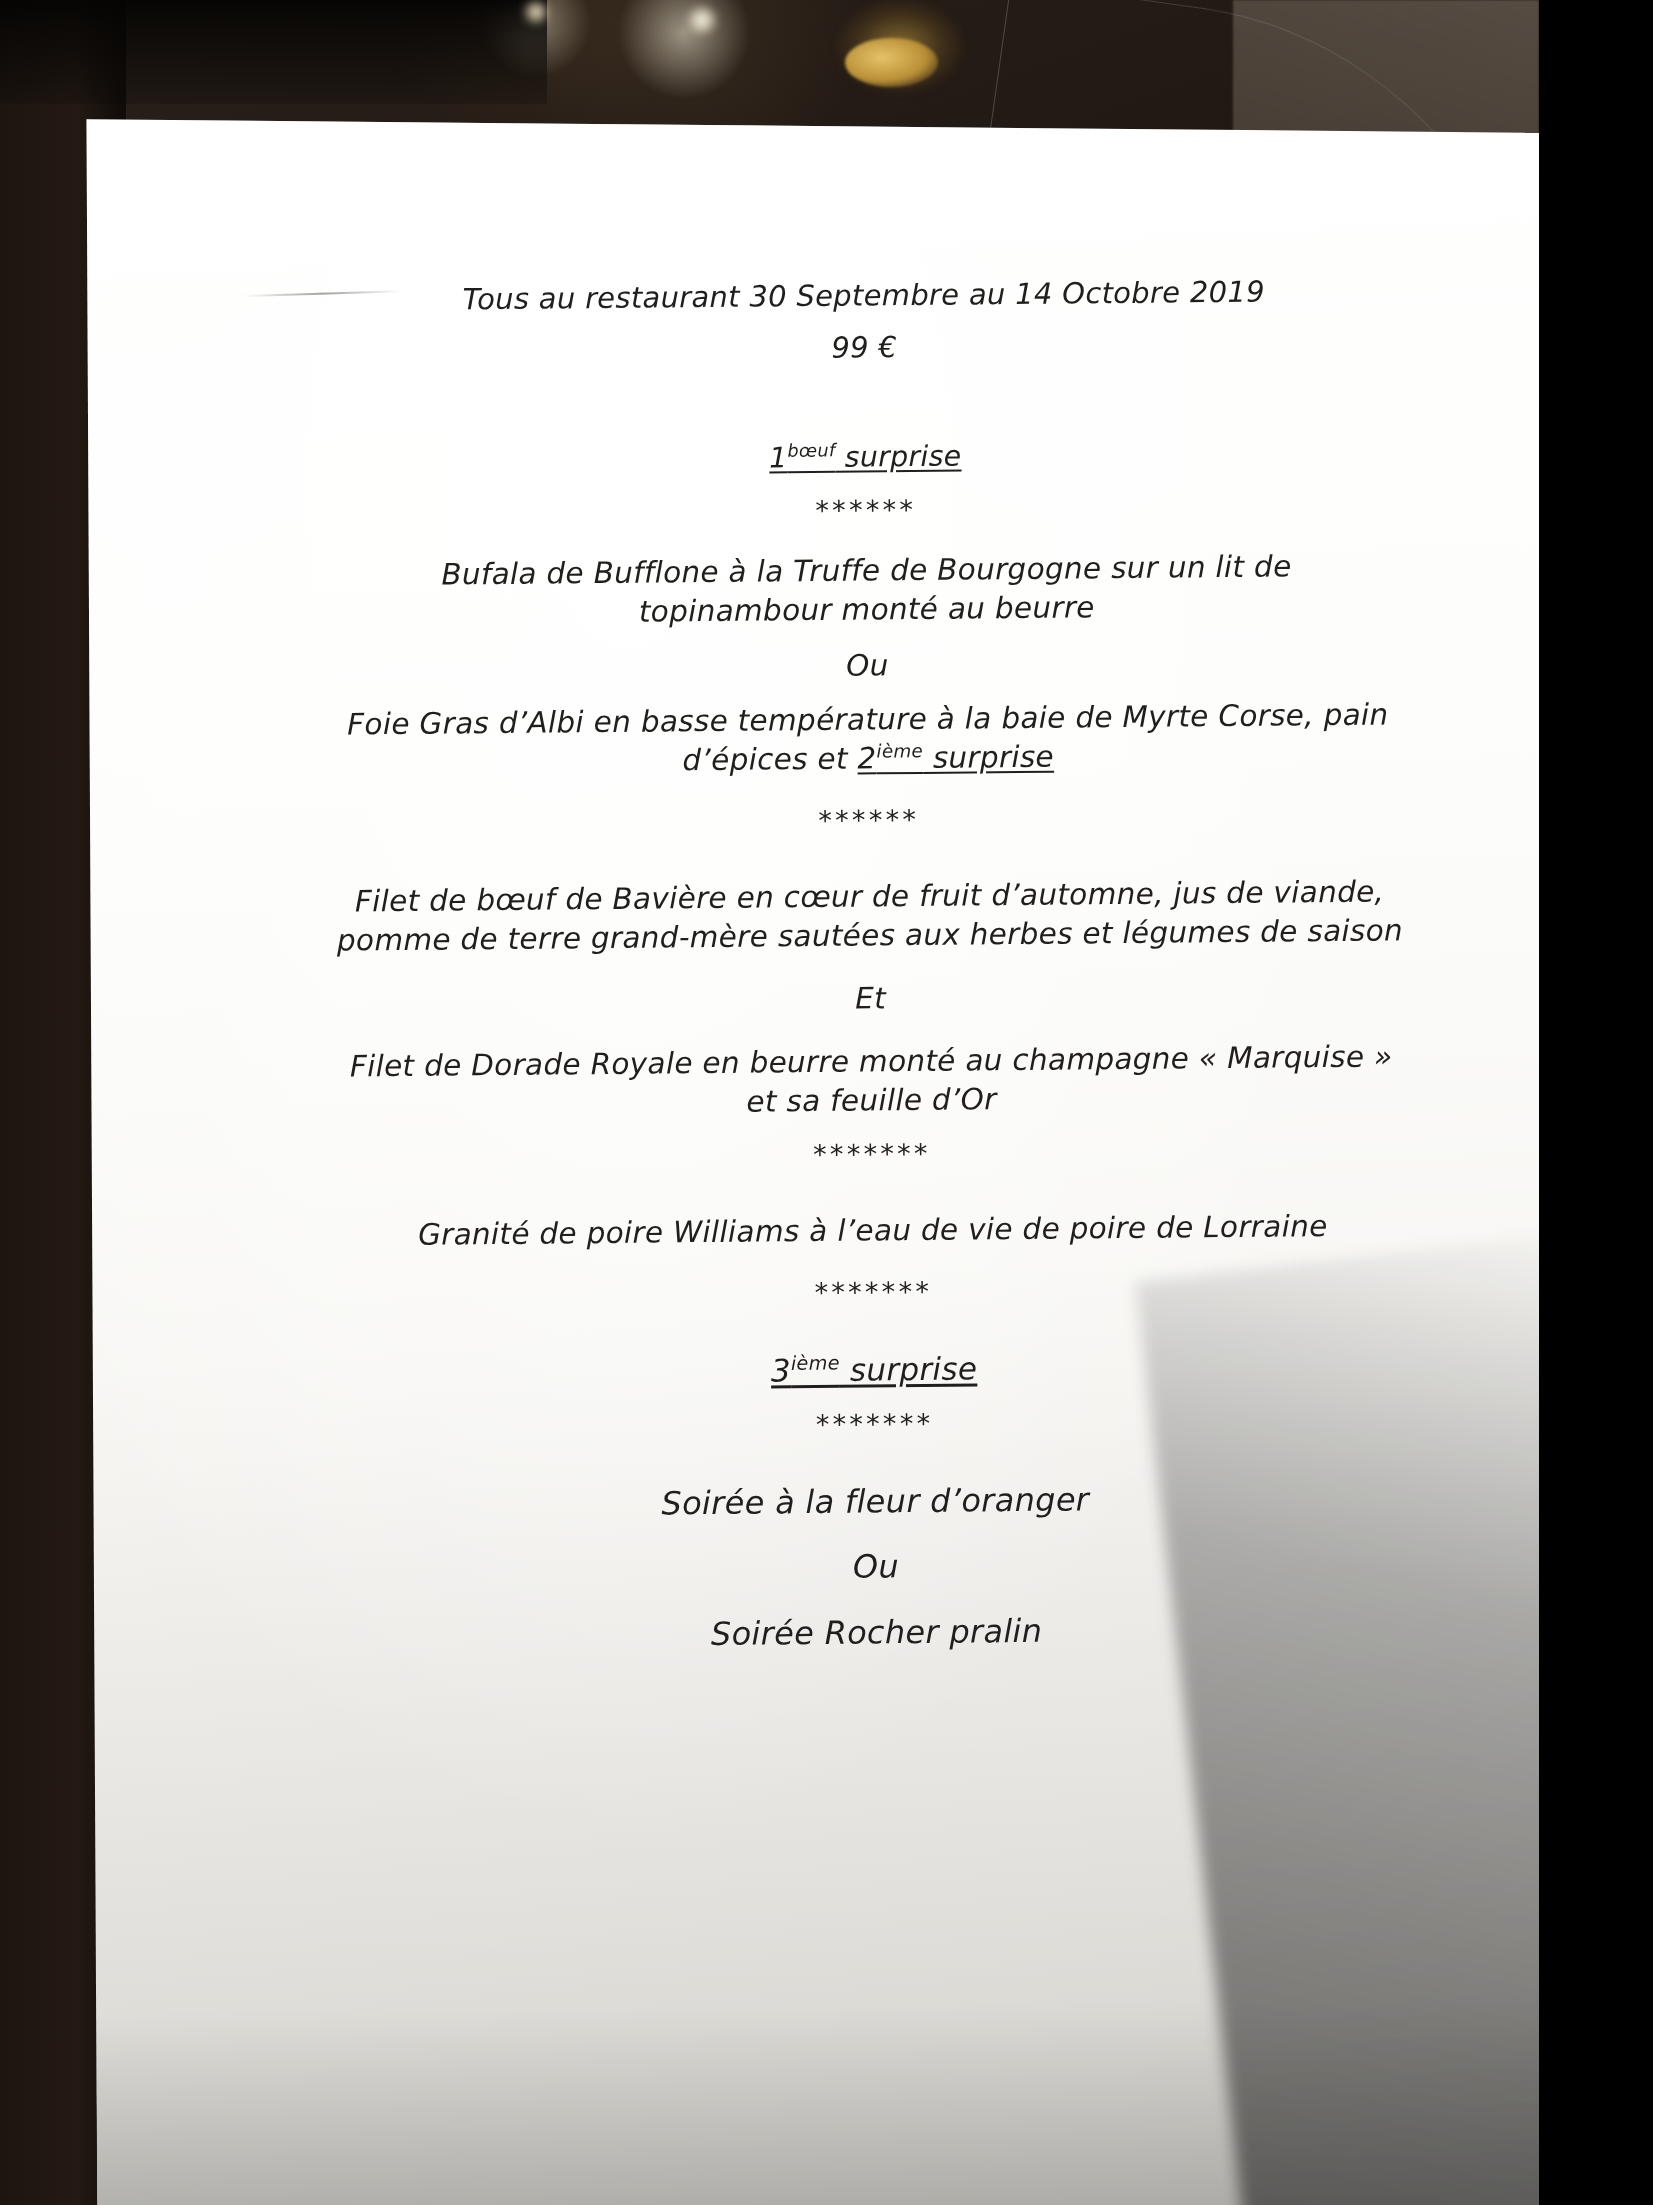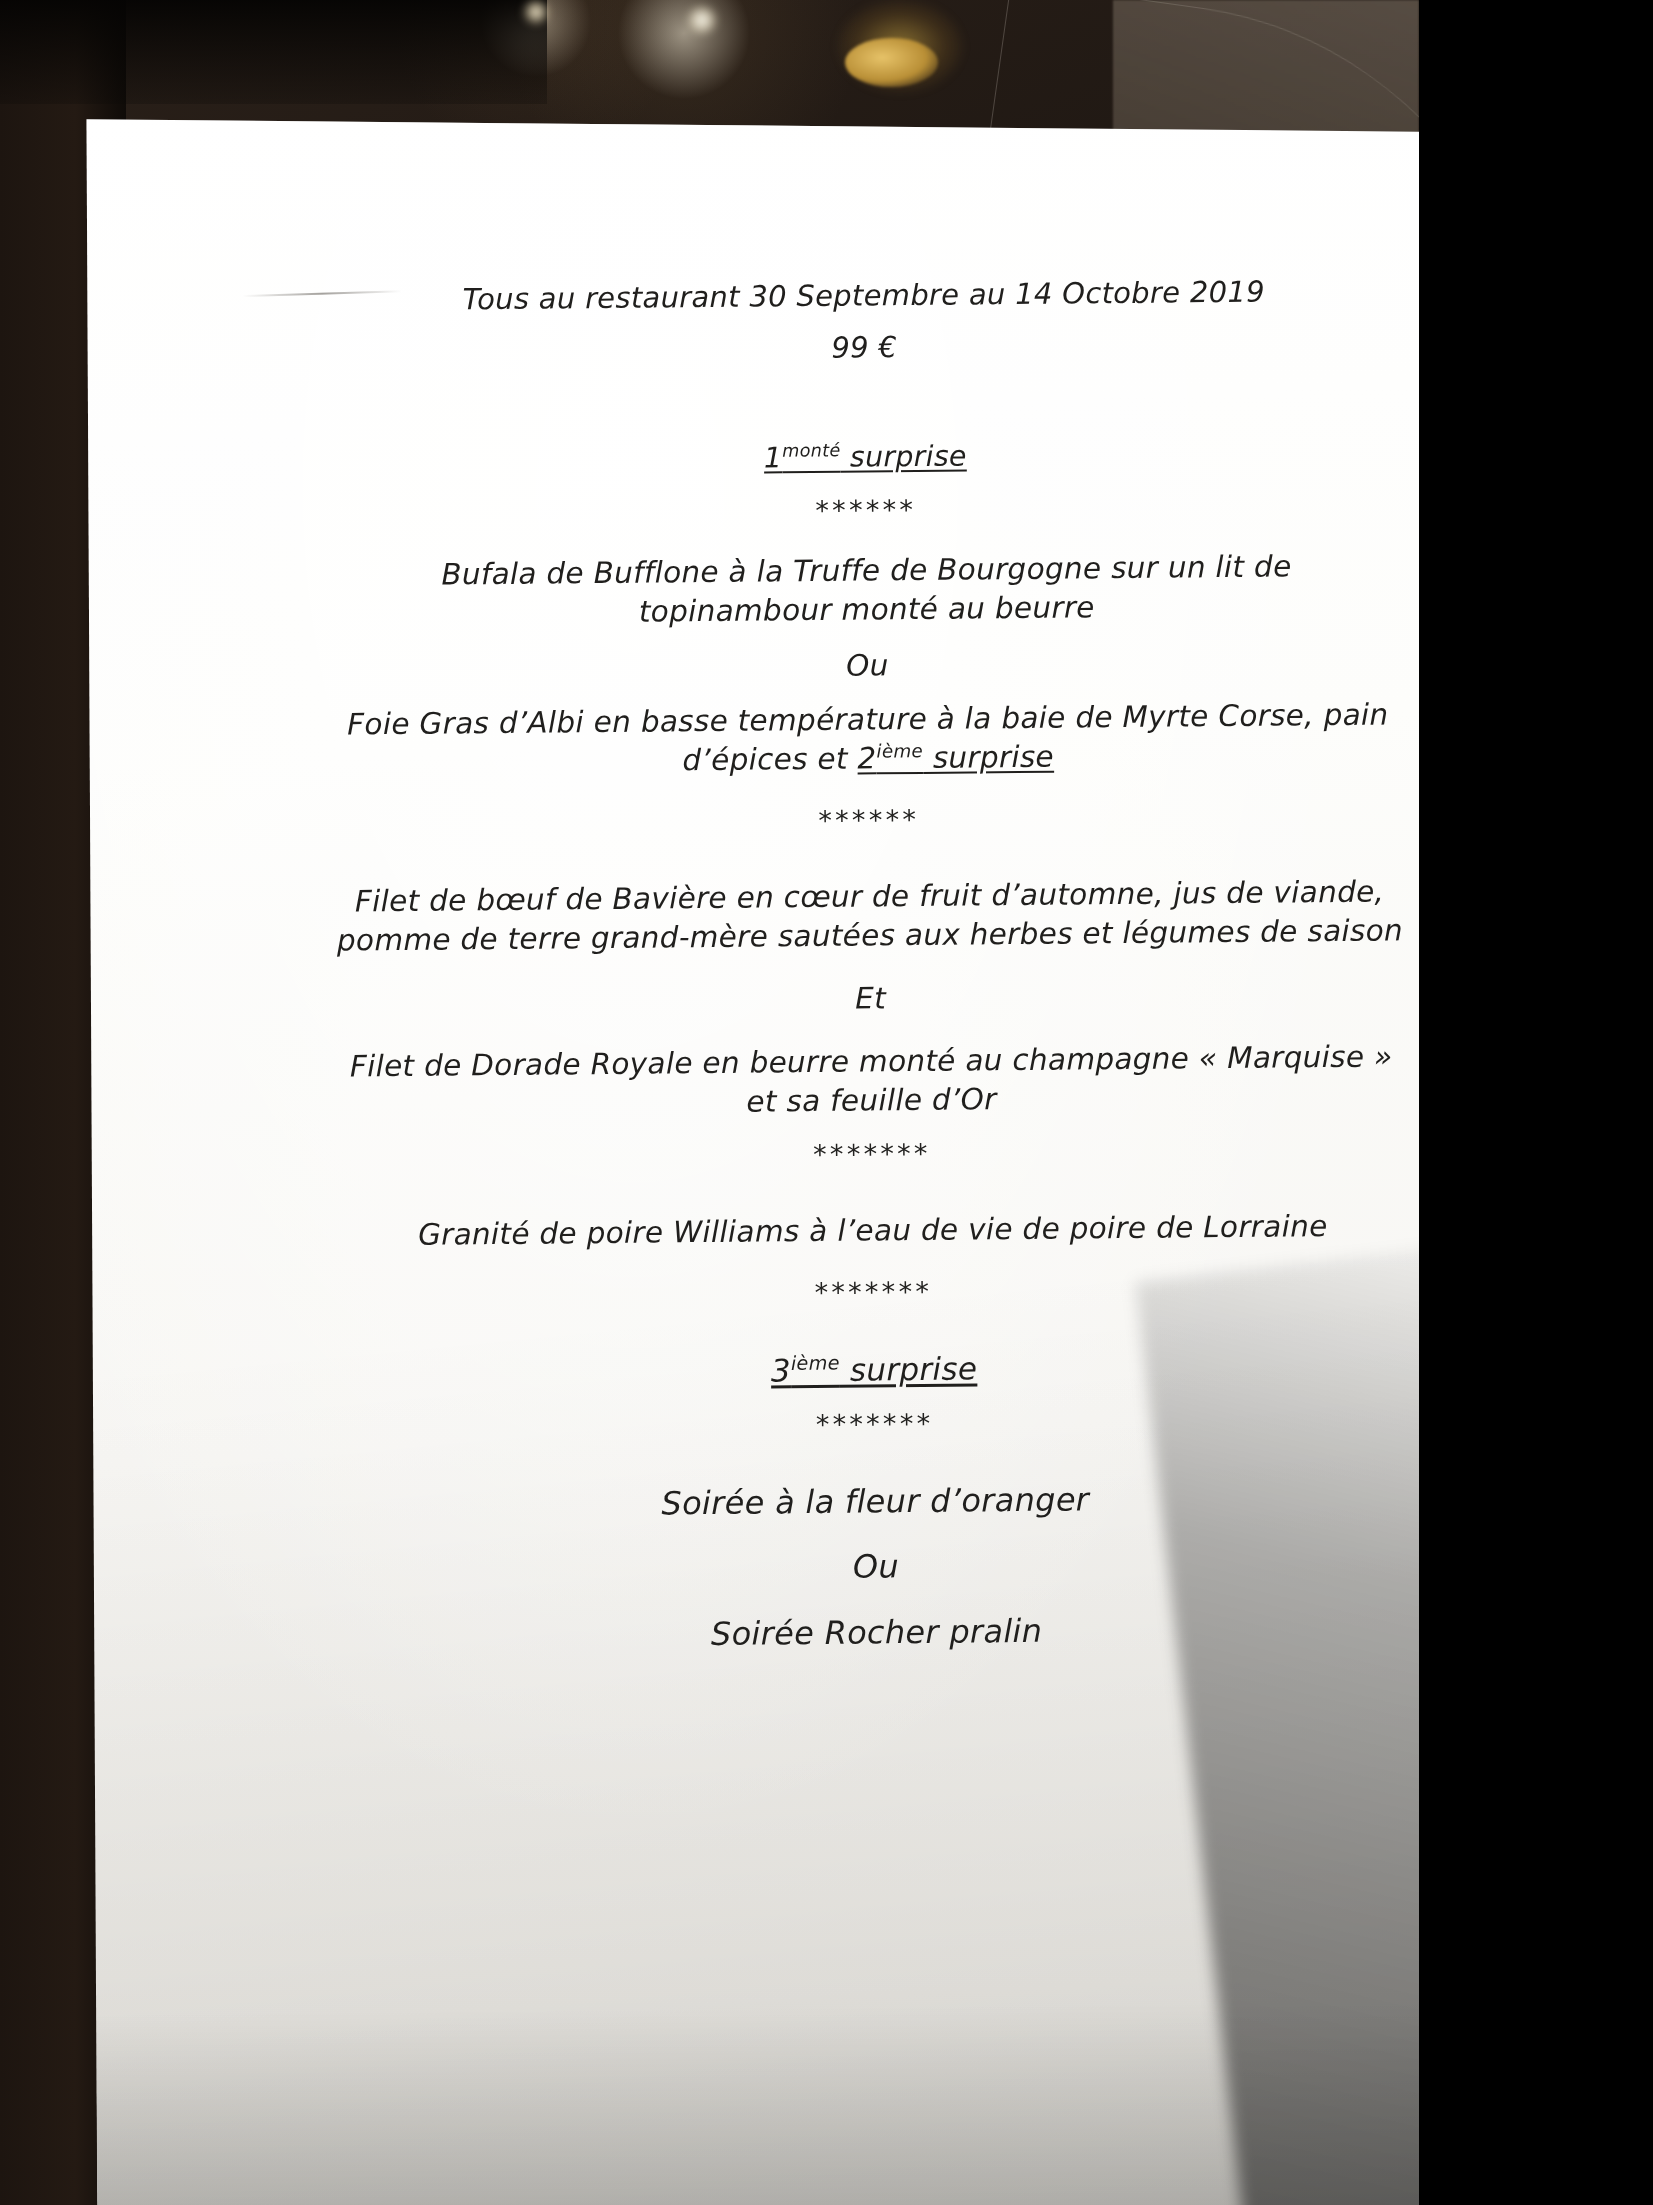--- a/index.html
+++ b/index.html
@@ -10,28 +10,27 @@
   body {
     width: 1654px;
     height: 2205px;
     overflow: hidden;
     font-family: "DejaVu Sans", sans-serif;
   }
 
   
   .scene {
     position: relative;
-    width: 1408px;
+    width: 1539px;
     height: 2205px;
     background:
       radial-gradient(circle at 684px 33px, rgba(255,245,220,0.55) 0px, rgba(120,95,60,0.12) 66px, rgba(0,0,0,0) 175px),
       radial-gradient(circle at 536px 22px, rgba(255,240,210,0.45) 0px, rgba(110,85,55,0.10) 55px, rgba(0,0,0,0) 142px),
       linear-gradient(160deg, #2a2019 0%, #1a1410 35%, #120d0a 70%, #0b0807 100%);
     overflow: hidden;
-    padding-left: 11px;
   }
 
   
   .wall-right {
     position: absolute;
     right: 0;
     top: 0;
     width: 306px;
     height: 2205px;
     background:
@@ -216,21 +215,21 @@
     <div class="fold-line"></div>
 
     <div class="menu sheet-text">
 
       <p class="line head-1">Tous au restaurant 30 Septembre au 14 Octobre 2019</p>
       <p class="line head-2">99 €</p>
 
       <div class="gap-lg"></div>
 
       <p class="line">
-        <span class="underlined"><span>1</span><sup>monté</sup><span> surprise</span></span>
+        <span class="underlined"><span>1</span><sup>bœuf</sup><span> surprise</span></span>
       </p>
 
       <div class="gap-xs"></div>
       <p class="line stars">******</p>
 
       <div class="gap-sm"></div>
       <p class="line dish">Bufala de Bufflone à la Truffe de Bourgogne sur un lit de</p>
       <p class="line dish">topinambour monté au beurre</p>
 
       <div class="gap-xs"></div>

